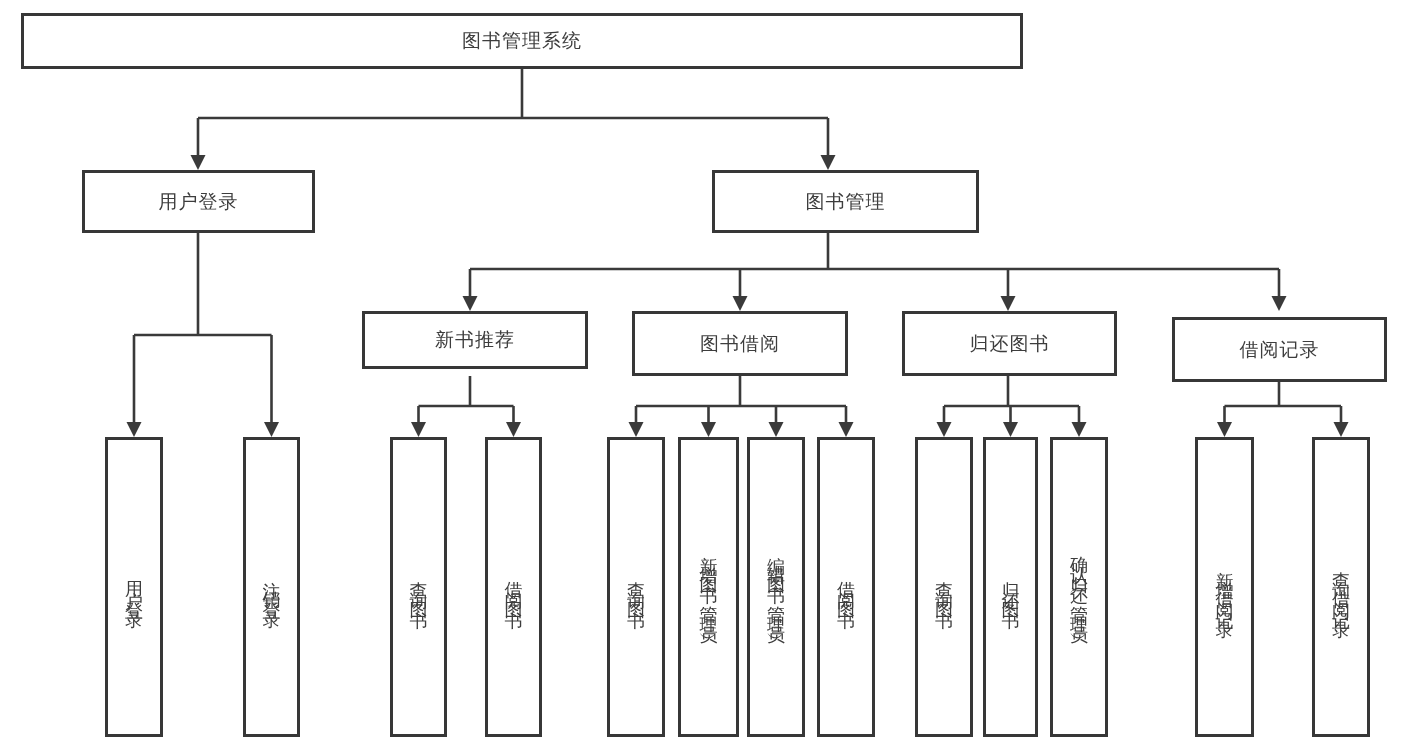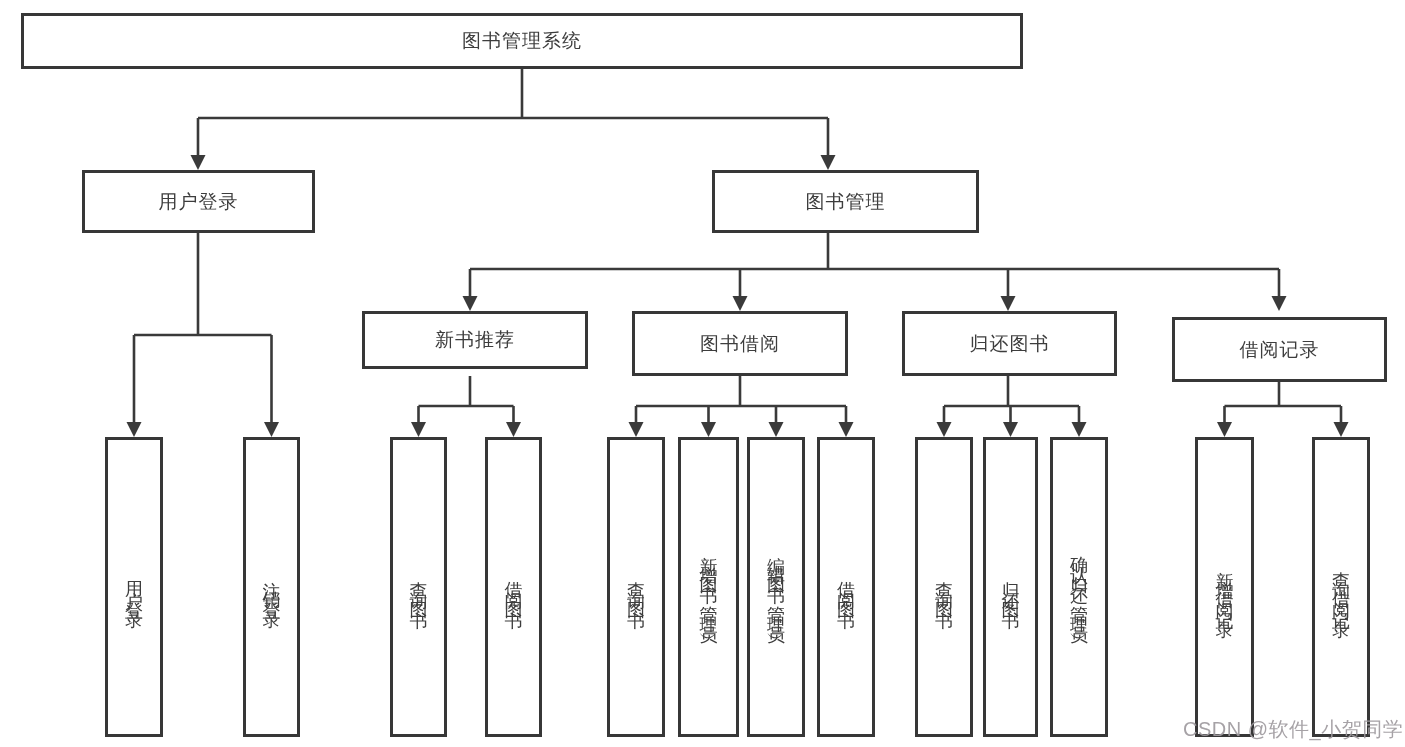--- a/index.html
+++ b/index.html
@@ -158,15 +158,14 @@
     <span>确认归还（管理员）</span>
   </div>
 
   <div class="node v-node" style="left:1195px; top:437px; width:59px; height:300px;">
     <span>新增借阅记录</span>
   </div>
   <div class="node v-node" style="left:1312px; top:437px; width:58px; height:300px;">
     <span>查询借阅记录</span>
   </div>
 
-  <div class="watermark">CSDN @软件_小贺同学</div>
 
 </div>
 
 </body></html>

